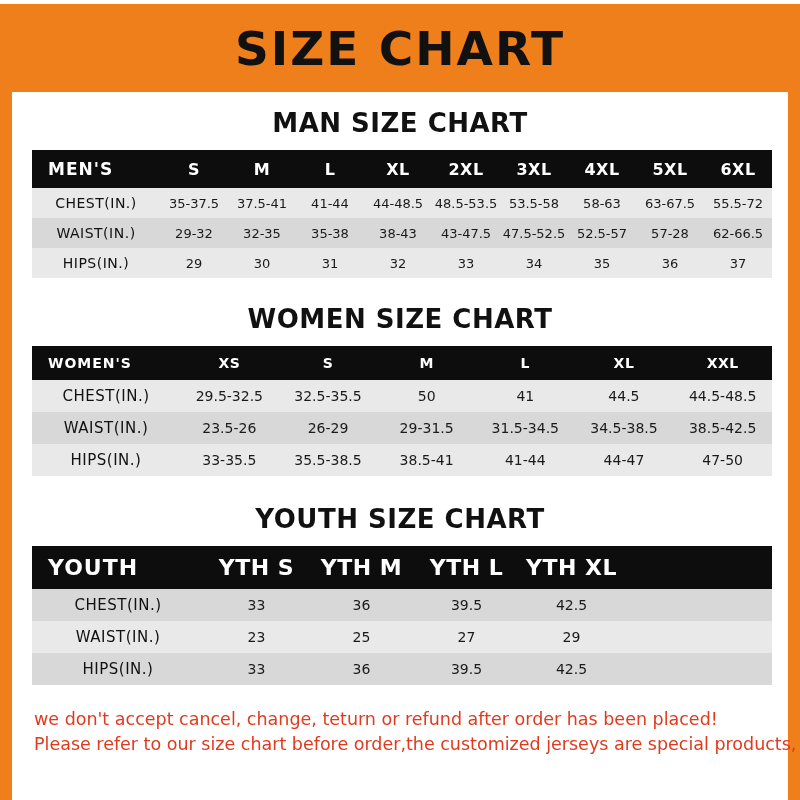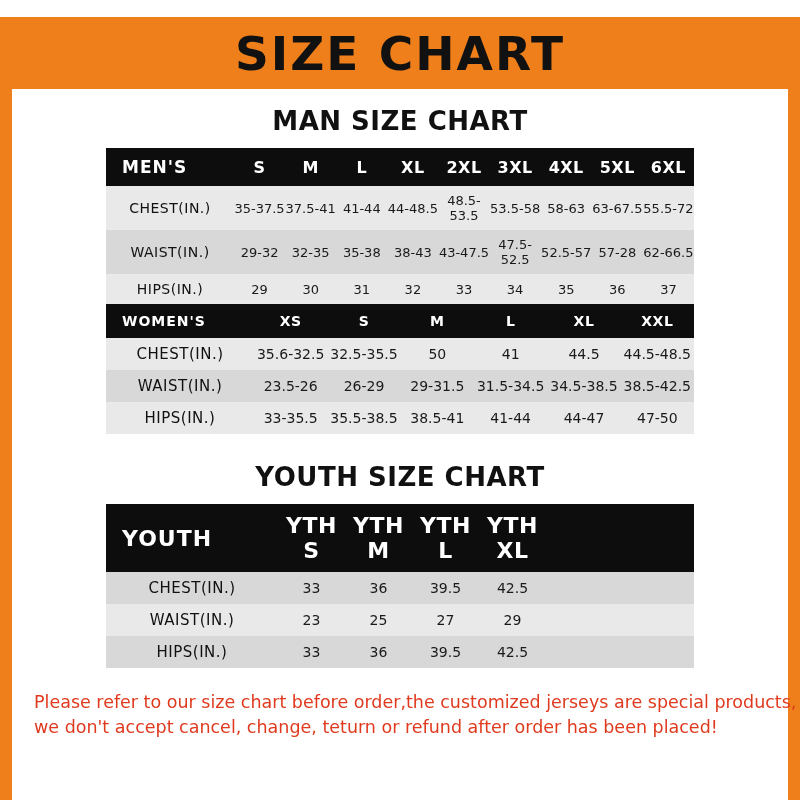--- a/index.html
+++ b/index.html
@@ -16,26 +16,26 @@
   .page {
     position: relative;
     width: 800px;
     height: 800px;
     box-sizing: border-box;
     border-left: 12px solid #ee7f1b;
     border-right: 12px solid #ee7f1b;
     background: #ffffff;
   }
   .banner {
-    height: 72px;
+    height: 88px;
     background: #ee7f1b;
     display: flex;
     align-items: center;
     justify-content: center;
-    margin: 17px -12px;
+    margin: 4px -12px;
   }
   .banner-title {
     font-family: "DejaVu Sans", sans-serif;
     font-weight: bold;
     font-size: 47px;
     letter-spacing: 2px;
     color: #111111;
     line-height: 1;
   }
   .section {
@@ -47,21 +47,21 @@
     font-weight: bold;
     font-size: 26px;
     color: #111111;
     letter-spacing: 0.5px;
   }
   .men-title { margin: 16px 0 12px; }
   .women-title { margin: 26px 0 12px; }
   .youth-title { margin: 28px 0 12px; }
 
   table.size-table {
-    width: 588px;
+    width: 740px;
     margin: 0 auto;
     border-collapse: collapse;
     table-layout: fixed;
   }
   table.size-table td, table.size-table th {
     text-align: center;
     vertical-align: middle;
   }
   .hdr-row {
     background: #0d0d0d;
@@ -191,20 +191,21 @@
           <td>34</td>
           <td>35</td>
           <td>36</td>
           <td>37</td>
         </tr>
       </tbody>
     </table>
   </div>
 
   <div class="section">
+    <div class="section-title women-title">WOMEN SIZE CHART</div>
     <table class="size-table women">
       <colgroup>
         <col class="lbl">
         <col>
           <col>
           <col>
           <col>
           <col>
           <col>
       </colgroup>
@@ -215,21 +216,21 @@
           <th>S</th>
           <th>M</th>
           <th>L</th>
           <th>XL</th>
           <th>XXL</th>
         </tr>
       </thead>
       <tbody>
         <tr class="row-a">
           <td class="rowlabel">CHEST(IN.)</td>
-          <td>35.6-32.5</td>
+          <td>29.5-32.5</td>
           <td>32.5-35.5</td>
           <td>50</td>
           <td>41</td>
           <td>44.5</td>
           <td>44.5-48.5</td>
         </tr>
         <tr class="row-b">
           <td class="rowlabel">WAIST(IN.)</td>
           <td>23.5-26</td>
           <td>26-29</td>
@@ -295,17 +296,17 @@
           <td>36</td>
           <td>39.5</td>
           <td>42.5</td>
           <td></td>
         </tr>
       </tbody>
     </table>
   </div>
 
   <div class="footer-note">
+    <div>we don't accept cancel, change, teturn or refund after order has been placed!</div>
     <div>Please refer to our size chart before order,the customized jerseys are special products,</div>
-    <div>we don't accept cancel, change, teturn or refund after order has been placed!</div>
   </div>
 
 </div>
 
 </body></html>

